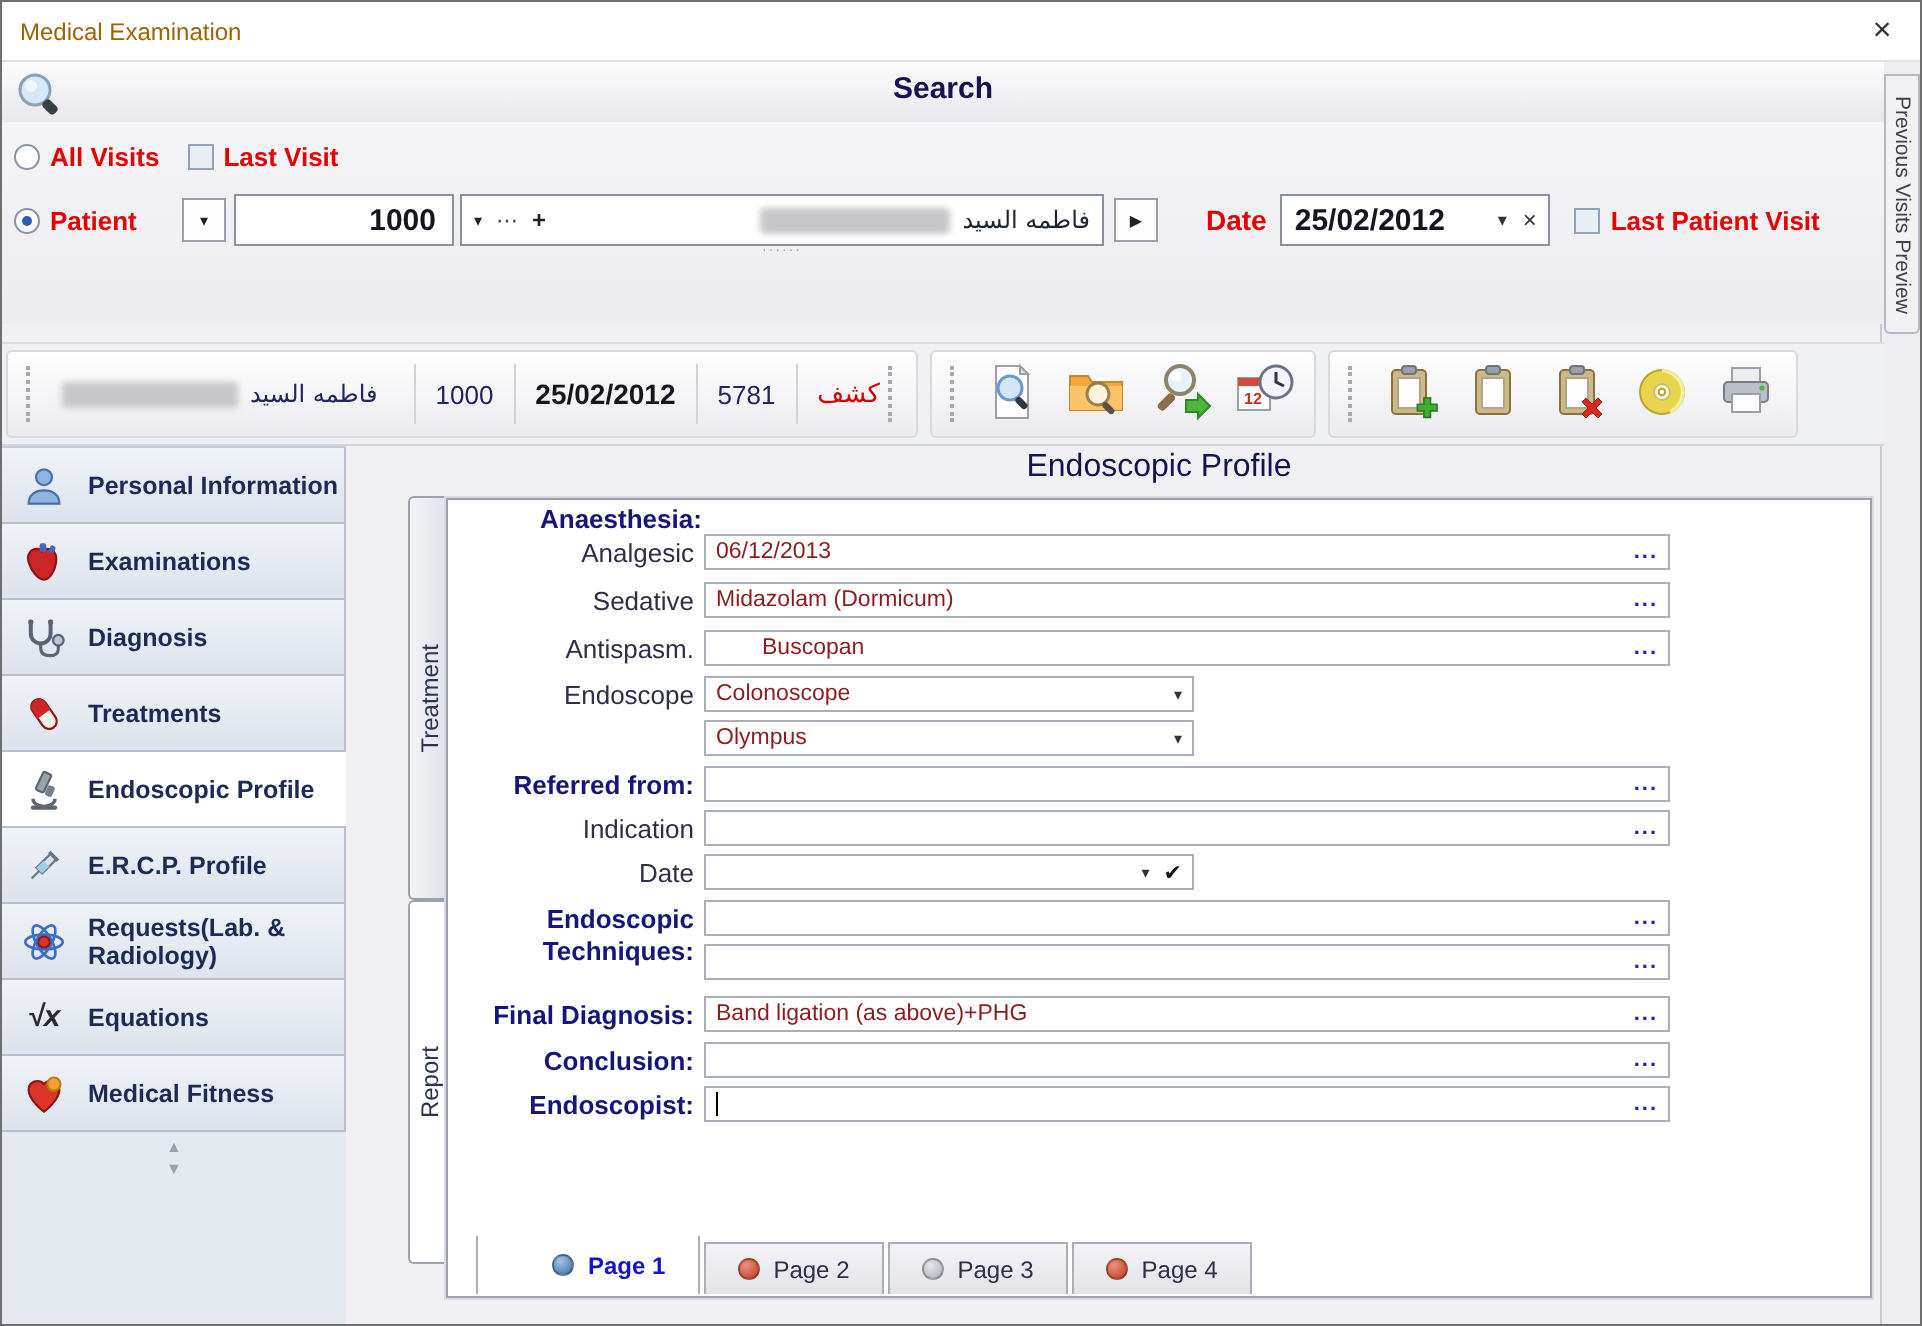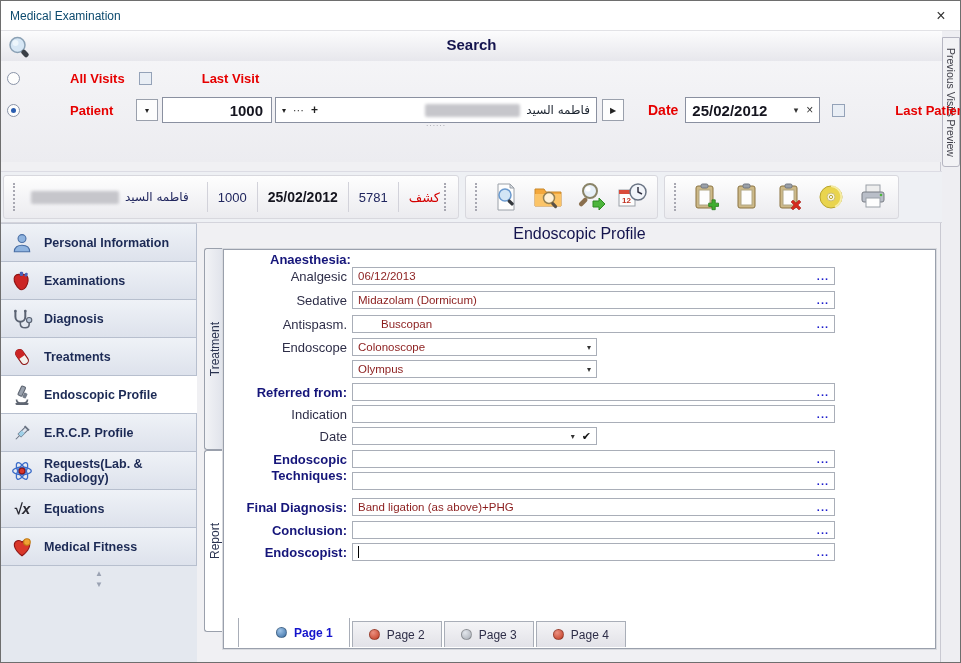--- a/index.html
+++ b/index.html
@@ -2,41 +2,41 @@
 <html><head>
 <meta charset="utf-8">
 <style>
   * { margin:0; padding:0; box-sizing:border-box; }
   html,body { background:#c7c7c7; }
   body { font-family:"Liberation Sans","DejaVu Sans",sans-serif; }
   .win { position:relative; width:961px; height:663px; background:#f0f0f3; border:1px solid #6e6e6e; overflow:hidden; }
 
   
   .titlebar { position:absolute; left:0; top:0; width:100%; height:30px; background:#ffffff; border-bottom:1px solid #e2e2e6; display:flex; align-items:center; }
-  .title-text { font-size:12px; color:#0c4a6e; padding-left:9px; }
+  .title-text { font-size:12px; color:#a16207; padding-left:9px; }
   .close-btn { position:absolute; right:8px; top:4px; width:22px; height:22px; display:flex; align-items:center; justify-content:center; font-size:16px; color:#333; cursor:pointer; }
 
   
   .right-strip { position:absolute; right:0; top:30px; width:20px; height:633px; background:#eeeef2; border-left:1px solid #c9c9d2; }
   .vtab-right { position:absolute; top:6px; left:1px; width:18px; height:130px; background:#f2f2f5; border:1px solid #b6b6c2; border-radius:0 0 3px 3px; display:flex; align-items:center; justify-content:center; }
   .vtab-right span { writing-mode:vertical-rl; font-size:10.5px; color:#40404a; white-space:nowrap; }
 
   
   .search-panel { position:absolute; left:0; top:30px; width:941px; height:131px; background:linear-gradient(#f7f7f9,#ececf0); }
   .search-head { position:absolute; left:0; top:0; width:100%; height:30px; background:linear-gradient(#fcfcfd,#e7e7ec); }
   .search-title { position:absolute; left:0; right:0; top:5px; text-align:center; font-size:15px; font-weight:bold; color:#14144e; }
   .mag-icon { position:absolute; left:6px; top:4px; }
 
   .srow { position:absolute; left:6px; display:flex; align-items:center; }
   .row1 { top:40px; }
   .row2 { top:66px; }
   .radio { width:13px; height:13px; border:1px solid #8a94a8; border-radius:50%; background:#fdfdfd; margin-right:5px; position:relative; flex:none; }
   .radio.on::after { content:""; position:absolute; left:3px; top:3px; width:5px; height:5px; border-radius:50%; background:#2a5db0; }
   .chk { width:13px; height:13px; border:1px solid #94a2b8; background:#e9eef5; margin-right:5px; flex:none; }
-  .red-label { color:#e60000; font-weight:bold; font-size:13px; white-space:nowrap;margin-left:45px; }
+  .red-label { color:#e60000; font-weight:bold; font-size:13px; white-space:nowrap; }
 
   .combo-dis { width:125px; height:24px; margin-left:10px; background:#f1f1f3; border:1px solid #b9b9c2; display:flex; align-items:center; color:#a7a7b0; font-size:13px; padding:0 5px; }
   .combo-dis .glyphs { margin-left:auto; color:#b3b3bc; font-size:10px; letter-spacing:3px; }
 
   .sq-btn { width:22px; height:22px; background:#fdfdfd; border:1px solid #9aa0ac; display:flex; align-items:center; justify-content:center; font-size:8px; color:#222; flex:none; }
   .id-field { width:110px; height:26px; background:#fff; border:1px solid #8a90a0; font-size:15px; font-weight:bold; color:#15151f; display:flex; align-items:center; justify-content:flex-end; padding-right:8px; }
   .pat-combo { position:relative; width:322px; height:26px; margin-left:3px; background:#fff; border:1px solid #8a90a0; display:flex; align-items:center; padding:0 6px; font-size:11px; color:#333; }
   .pat-combo .left-glyphs { display:flex; gap:7px; align-items:center; color:#222; }
   .pat-name { margin-left:auto; display:flex; align-items:center; gap:6px; }
   .blur-box { width:95px; height:13px; background:#c6c6cb; border-radius:2px; filter:blur(1.5px); }
@@ -53,21 +53,21 @@
   .tgroup { height:44px; background:linear-gradient(#fefefe,#ebebef); border:1px solid #d8d8de; border-radius:3px; display:flex; align-items:center; margin-right:6px; padding:0 4px; }
   .grip { width:5px; height:28px; border-left:2px dotted #a8a8b2; margin:0 5px; flex:none; }
   .tsep { width:1px; height:30px; background:#d2d2da; margin:0 10px; }
   .tb-text { font-size:13px; white-space:nowrap; }
   .tb-navy { color:#20265e; }
   .tb-date { font-size:14px; font-weight:bold; color:#15151f; }
   .tb-red { color:#d40000; font-family:"DejaVu Sans",sans-serif; }
   .tbtn { width:42px; height:40px; display:flex; align-items:flex-end; justify-content:center; cursor:pointer; }
 
   
-  .sidebar { position:absolute; left:0; top:222px; width:196px; height:441px; background:#e4e8ef; border-top:1px solid #c8ccd6; }
+  .sidebar { position:absolute; left:0; top:222px; width:172px; height:441px; background:#e4e8ef; border-top:1px solid #c8ccd6; }
   .sitem { height:38px; display:flex; align-items:center; gap:10px; padding-left:9px; background:linear-gradient(#eff2f7,#dde2ec); border-bottom:1px solid #b7bfce; border-right:1px solid #b7bfce; cursor:pointer; }
   .sitem .lbl { font-size:12.5px; font-weight:bold; color:#1c2a55; }
   .sitem.sel { background:#ffffff; border-right:none; }
   .s-icon { width:24px; height:24px; flex:none; display:flex; align-items:center; justify-content:center; }
   .sqrt-glyph { font-size:15px; font-weight:bold; color:#2a2a33; font-style:italic; }
   .scrolls { height:26px; display:flex; flex-direction:column; align-items:center; justify-content:center; gap:2px; color:#9aa2b2; font-size:8px; }
 
   
   .content-head { position:absolute; left:222px; top:224px; width:713px; height:24px; text-align:center; font-size:16px; color:#14144e; }
   .panel { position:absolute; left:222px; top:248px; width:713px; height:400px; background:#ffffff; border:1px solid #9aa0ac; box-shadow:0 0 0 1px #d8dadf; }

